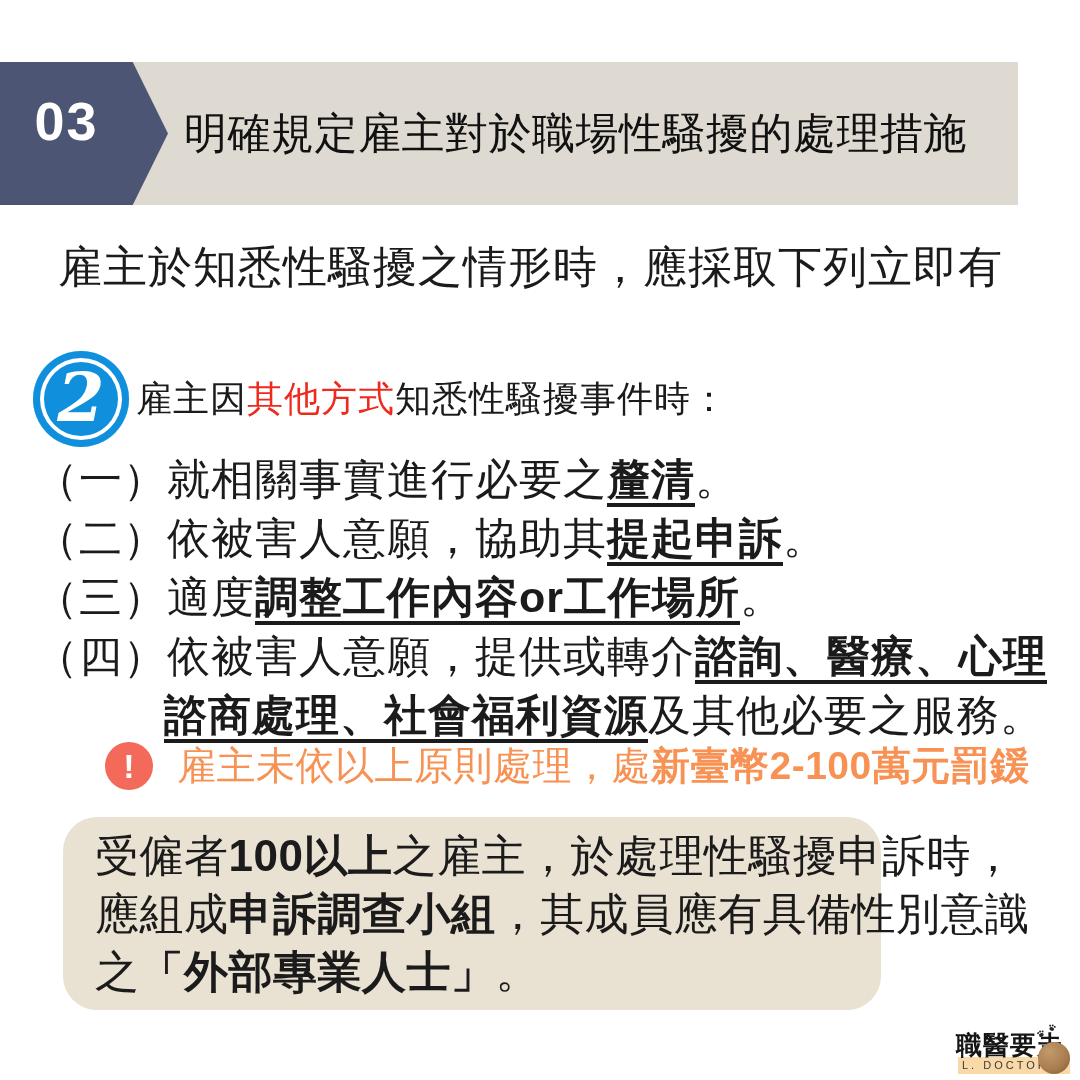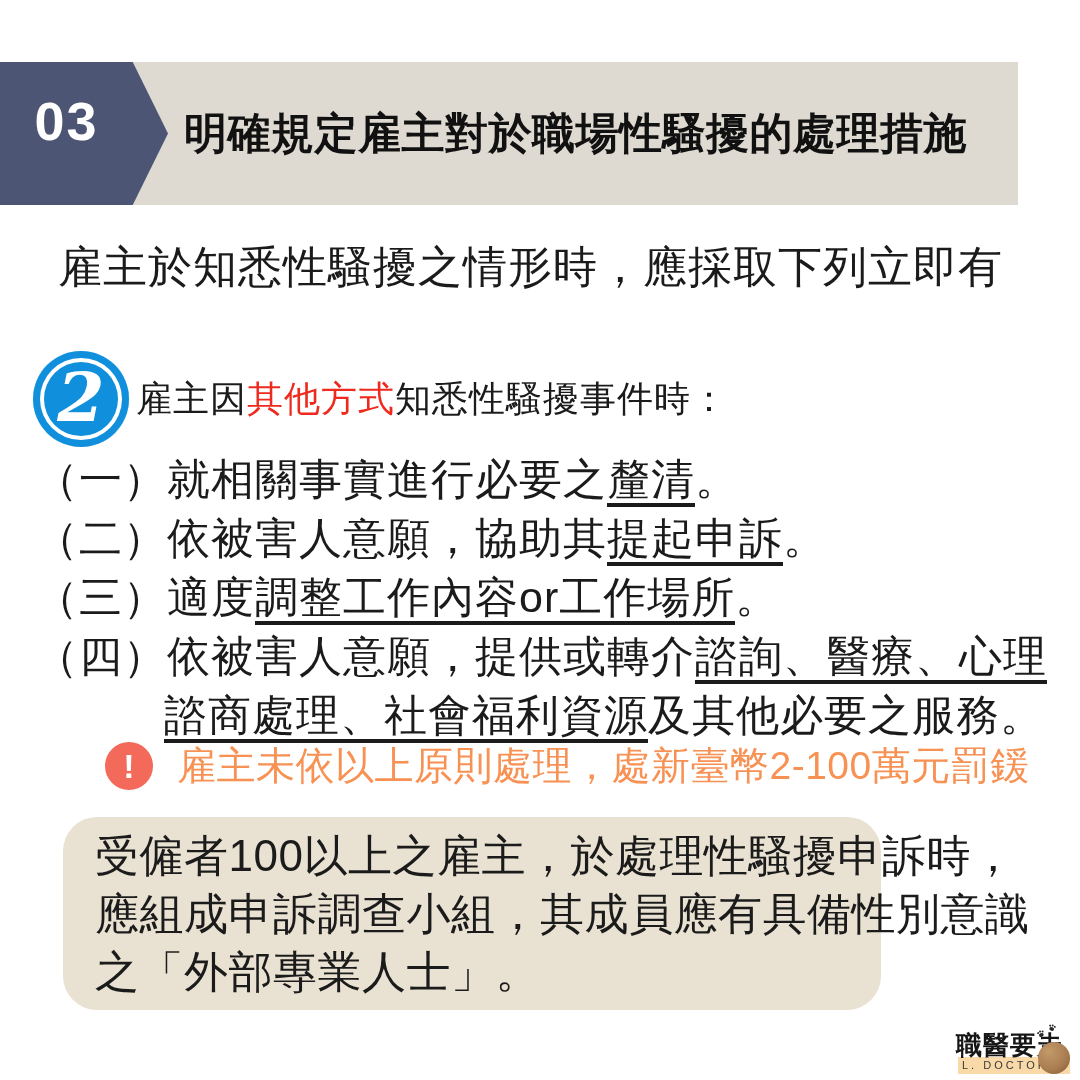--- a/index.html
+++ b/index.html
@@ -20,21 +20,21 @@
     background:var(--navy,#4a5372);
     clip-path:polygon(0 0,79% 0,100% 50%,79% 100%,0 100%);
   }
   .arrow .num{
     position:absolute;left:0;top:0;width:133px;height:117px;
     display:flex;align-items:center;justify-content:center;
     color:#fff;font-size:54px;font-weight:900;letter-spacing:2px;
   }
   .title{
     position:absolute;left:184px;top:62px;height:107px;line-height:143px;
-    font-size:43px;font-weight:700;color:var(--title-text,#111);
+    font-size:43px;font-weight:400;color:var(--title-text,#111);
     white-space:nowrap;letter-spacing:0.5px;
   }
   
   .intro{
     position:absolute;left:58px;top:236px;
     font-size:44px;line-height:62px;letter-spacing:1px;
   }
   
   .badge{
     position:absolute;left:33px;top:351px;width:96px;height:96px;
@@ -52,21 +52,21 @@
     font-size:36px;letter-spacing:1px;
   }
   
   .list{
     position:absolute;left:35px;top:450px;
     font-size:43px;line-height:59px;letter-spacing:1px;
   }
   .list .line{white-space:nowrap;}
   .list .line.indent{padding-left:129px;}
   
-  .seg-bold{font-weight:400;}
+  .seg-bold{font-weight:700;}
   .seg-underline{border-bottom:4px solid currentColor;}
   
   .warning{position:absolute;left:105px;top:742px;height:48px;}
   .warn-icon{
     position:absolute;left:0;top:0;width:48px;height:48px;border-radius:50%;
     background:var(--coral,#f3695a);color:#fff;
     display:flex;align-items:center;justify-content:center;
     font-size:34px;font-weight:900;
   }
   .warn-text{

